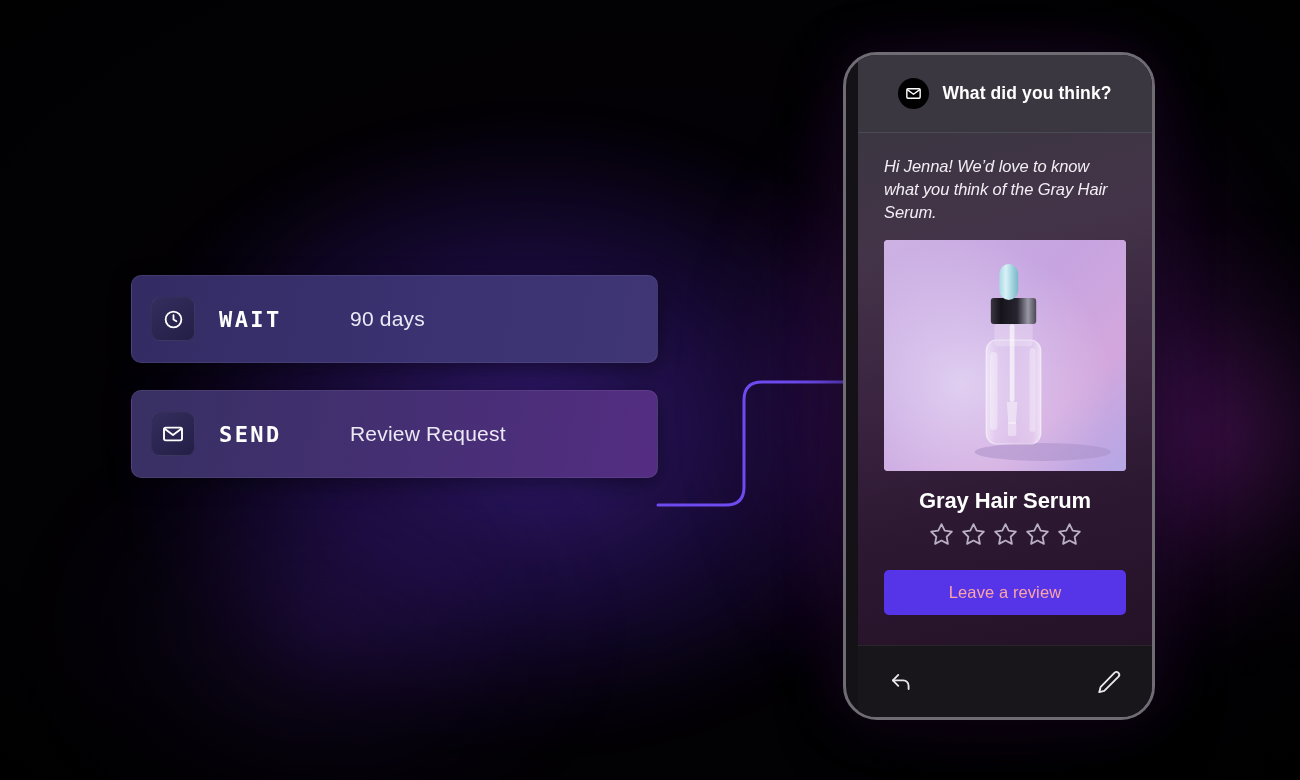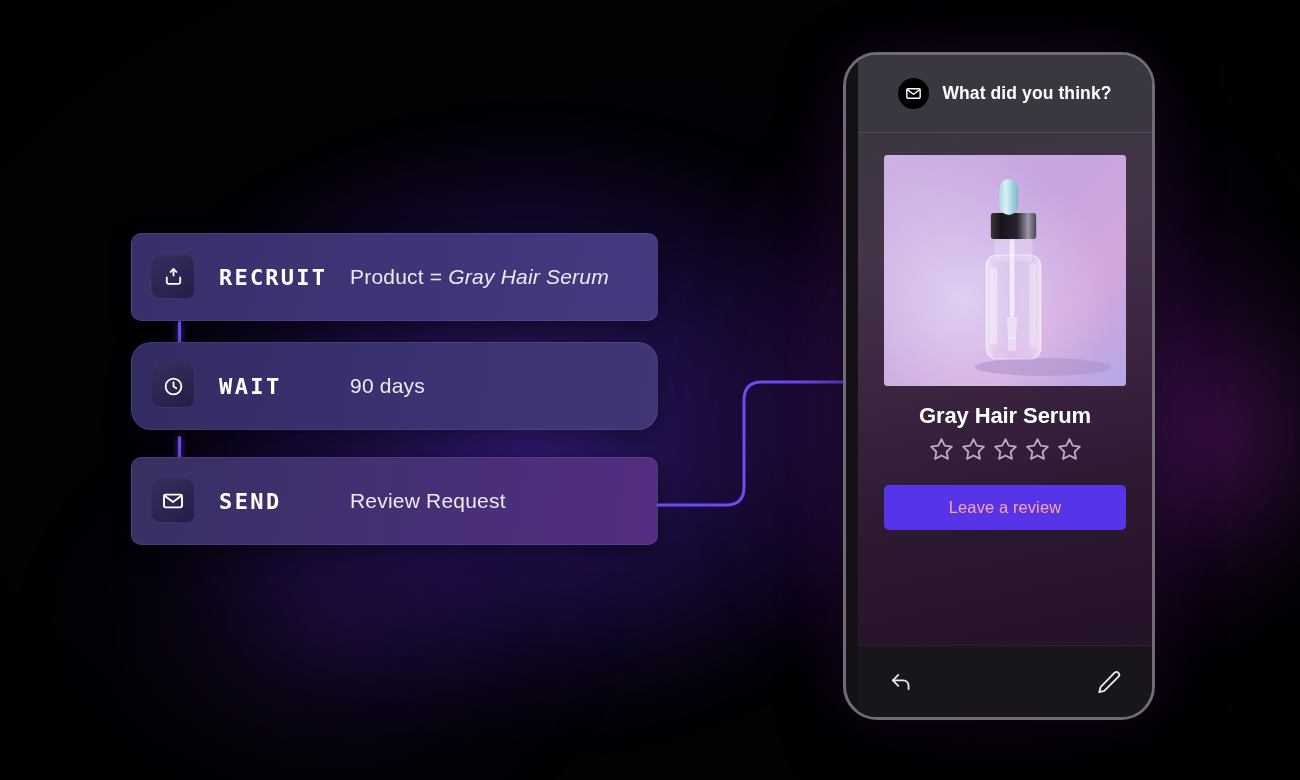--- a/index.html
+++ b/index.html
@@ -153,35 +153,24 @@
 <div id="stage">
   <div class="glow glow-center"></div>
   <div class="glow glow-bl"></div>
   <div class="glow glow-phone"></div>
   <div class="glow glow-right"></div>
   <div class="vignette"></div>
 </div>
 
 <div id="flow">
 
-  <div class="card recruit">
-    <div class="card-icon">
-      <svg width="23" height="23" viewBox="0 0 24 24" fill="none" stroke="#fff" stroke-width="1.9" stroke-linecap="round" stroke-linejoin="round">
-        <path d="M12 3v7"></path>
-          <path d="M9 6.2l3-3 3 3"></path>
-        <path d="M5 12v5a1.6 1.6 0 0 0 1.6 1.6h10.8A1.6 1.6 0 0 0 19 17v-5"></path>
-      </svg>
-    </div>
-    <span class="card-kind">RECRUIT</span>
-    <span class="card-val"><span>Product = </span><span class="em">Gray Hair Serum</span></span>
-  </div>
 
   <div class="conn-v" style="top:88px;height:27px;"></div>
 
-  <div class="card wait" style="margin-top:21px;border-radius:20px;">
+  <div class="card wait" style="margin-top:42px;">
     <div class="card-icon">
       <svg width="23" height="23" viewBox="0 0 24 24" fill="none" stroke="#fff" stroke-width="1.9" stroke-linecap="round" stroke-linejoin="round">
         <circle cx="12" cy="12" r="8.2"></circle>
           <path d="M12 7.6V12l3 1.8"></path>
       </svg>
     </div>
     <span class="card-kind">WAIT</span>
     <span class="card-val">90 days</span>
   </div>
 
@@ -211,20 +200,21 @@
         <rect x="2.6" y="5.4" width="18.8" height="13.2" rx="1.6"></rect>
         <path d="M3.2 6.6L12 13l8.8-6.4"></path>
       </svg>
     </span>
     <span class="ph-top-title">What did you think?</span>
   </div>
 
   <div class="ph-body">
 
 
+    <div class="greeting">Hi Jenna! We’d love to know what you think of the Gray Hair Serum.</div>
 
     <div class="prod-img">
       <svg width="100%" height="100%" viewBox="0 0 256 231" preserveAspectRatio="none">
         <defs>
           <linearGradient id="bgA" x1="0" y1="0" x2="1" y2="1">
             <stop offset="0%" stop-color="#cdb2e4"></stop>
             <stop offset="40%" stop-color="#c6a4e0"></stop>
             <stop offset="72%" stop-color="#d3a7dd"></stop>
             <stop offset="100%" stop-color="#b4a7e6"></stop>
           </linearGradient>

